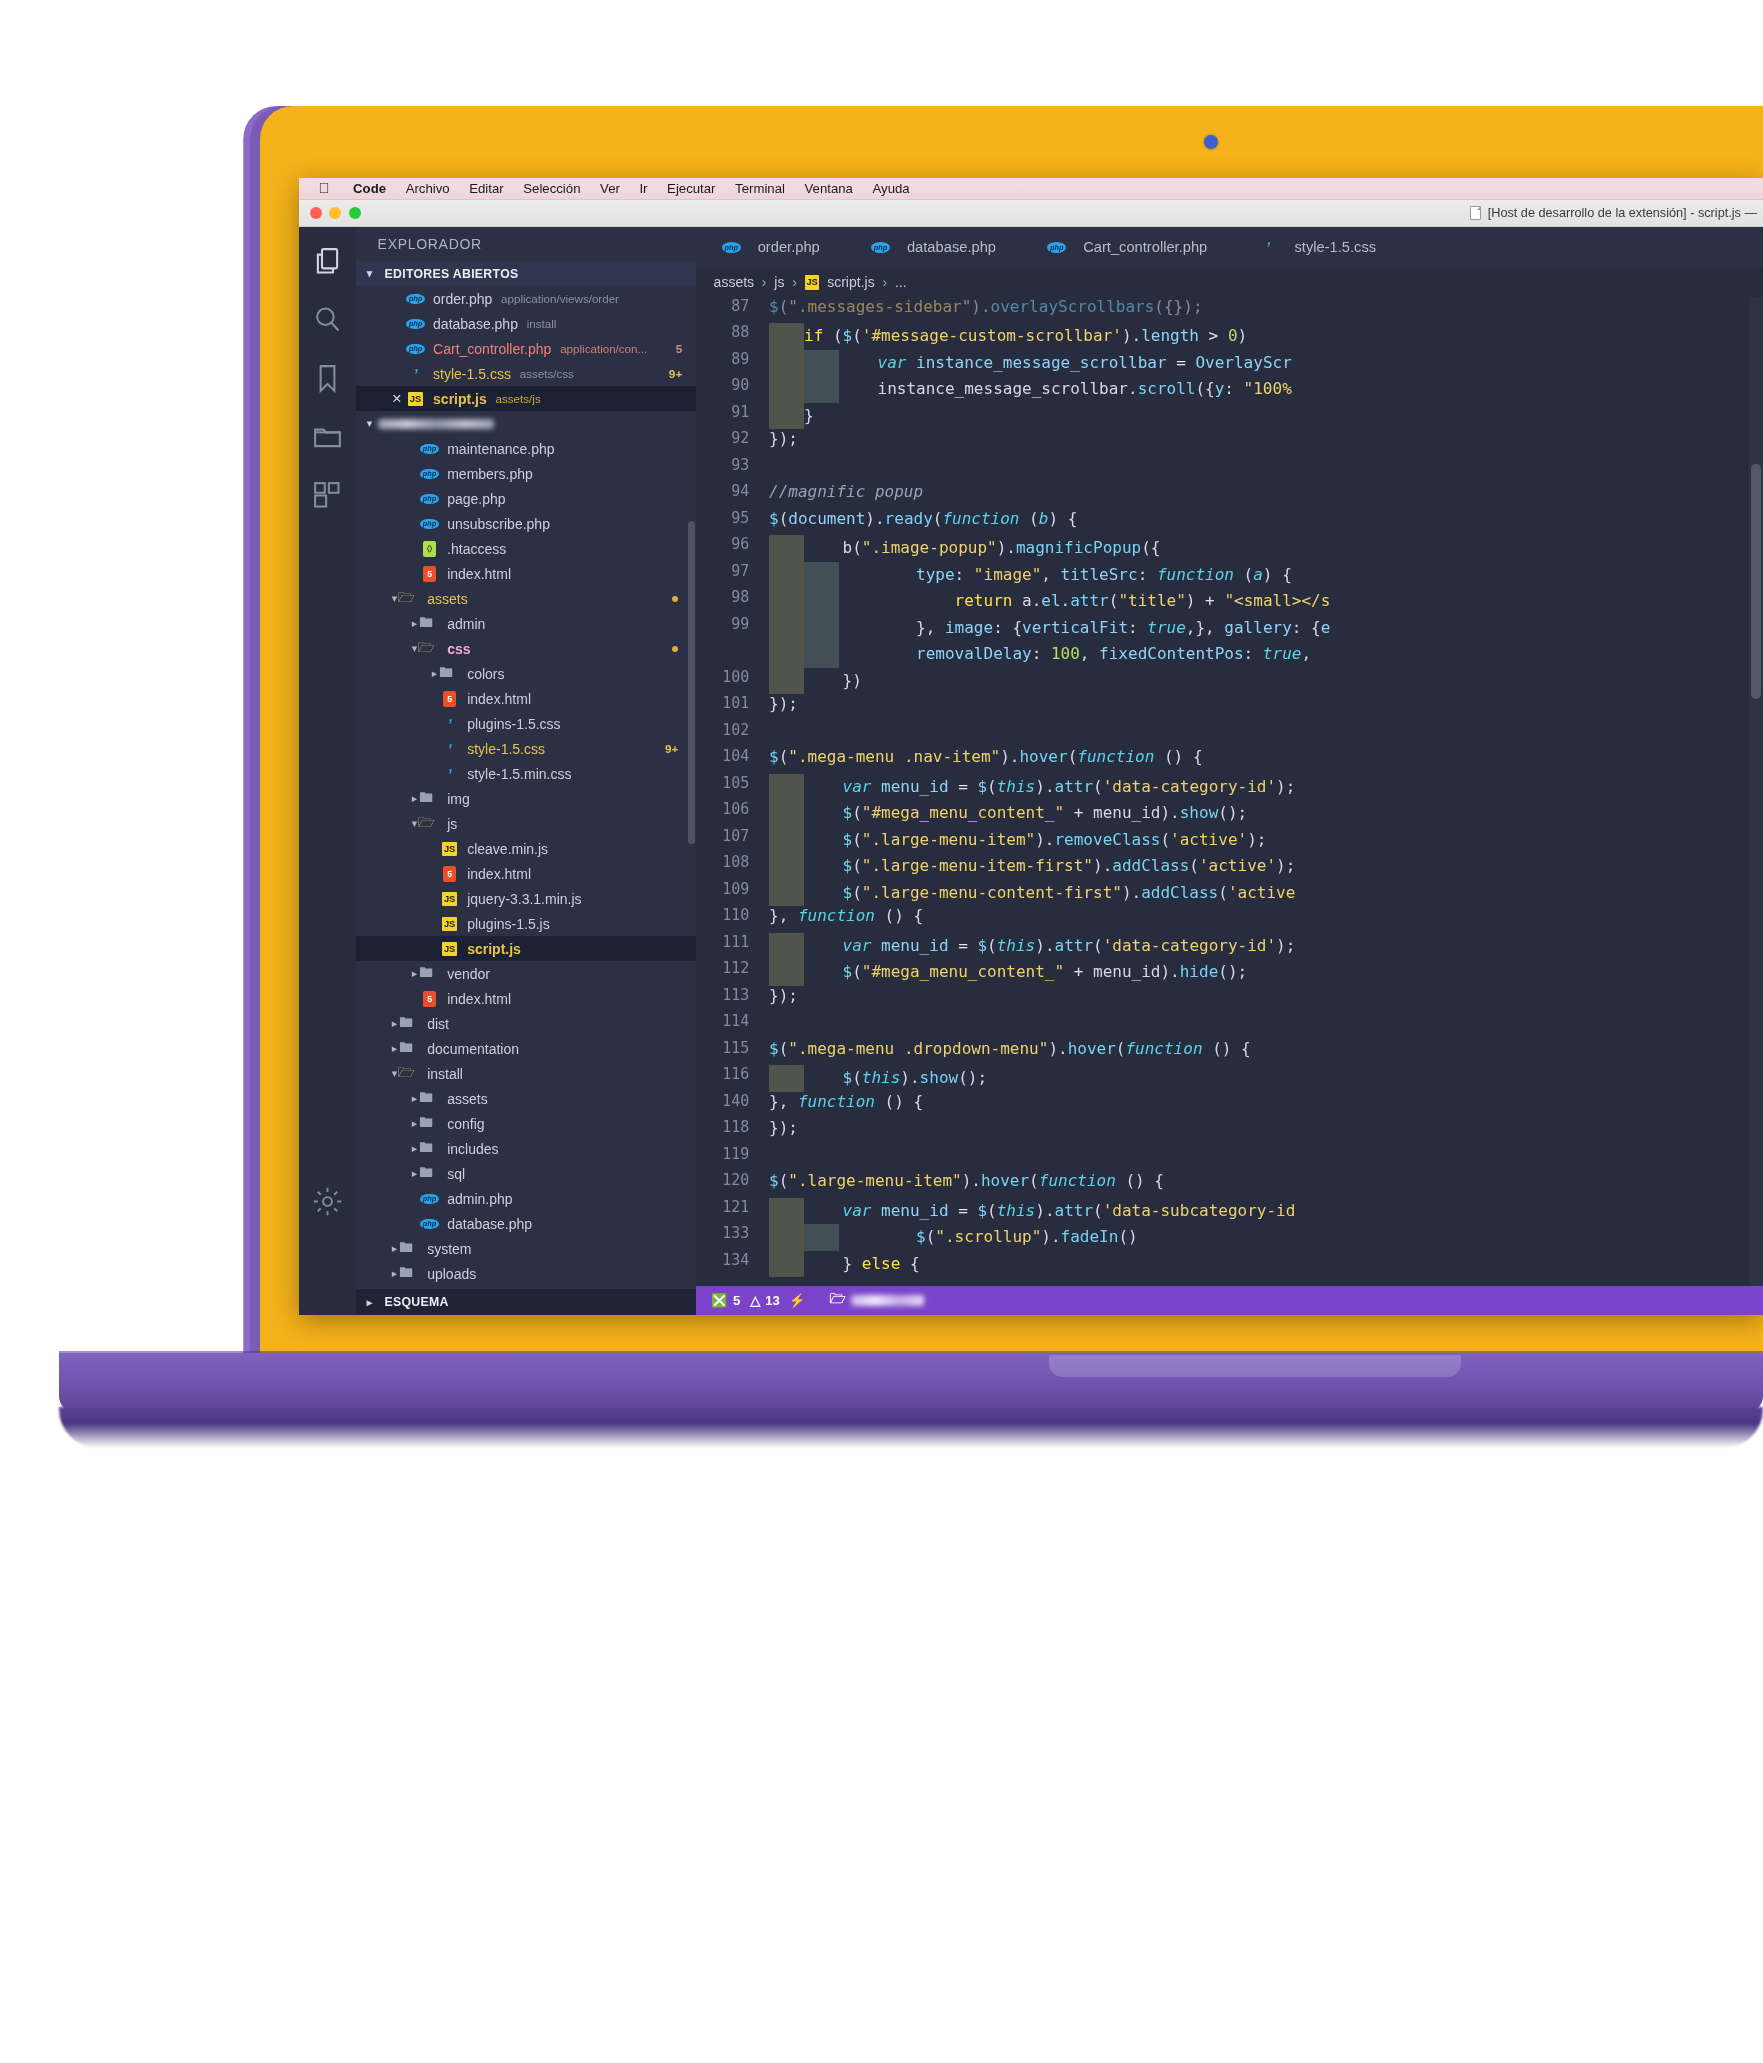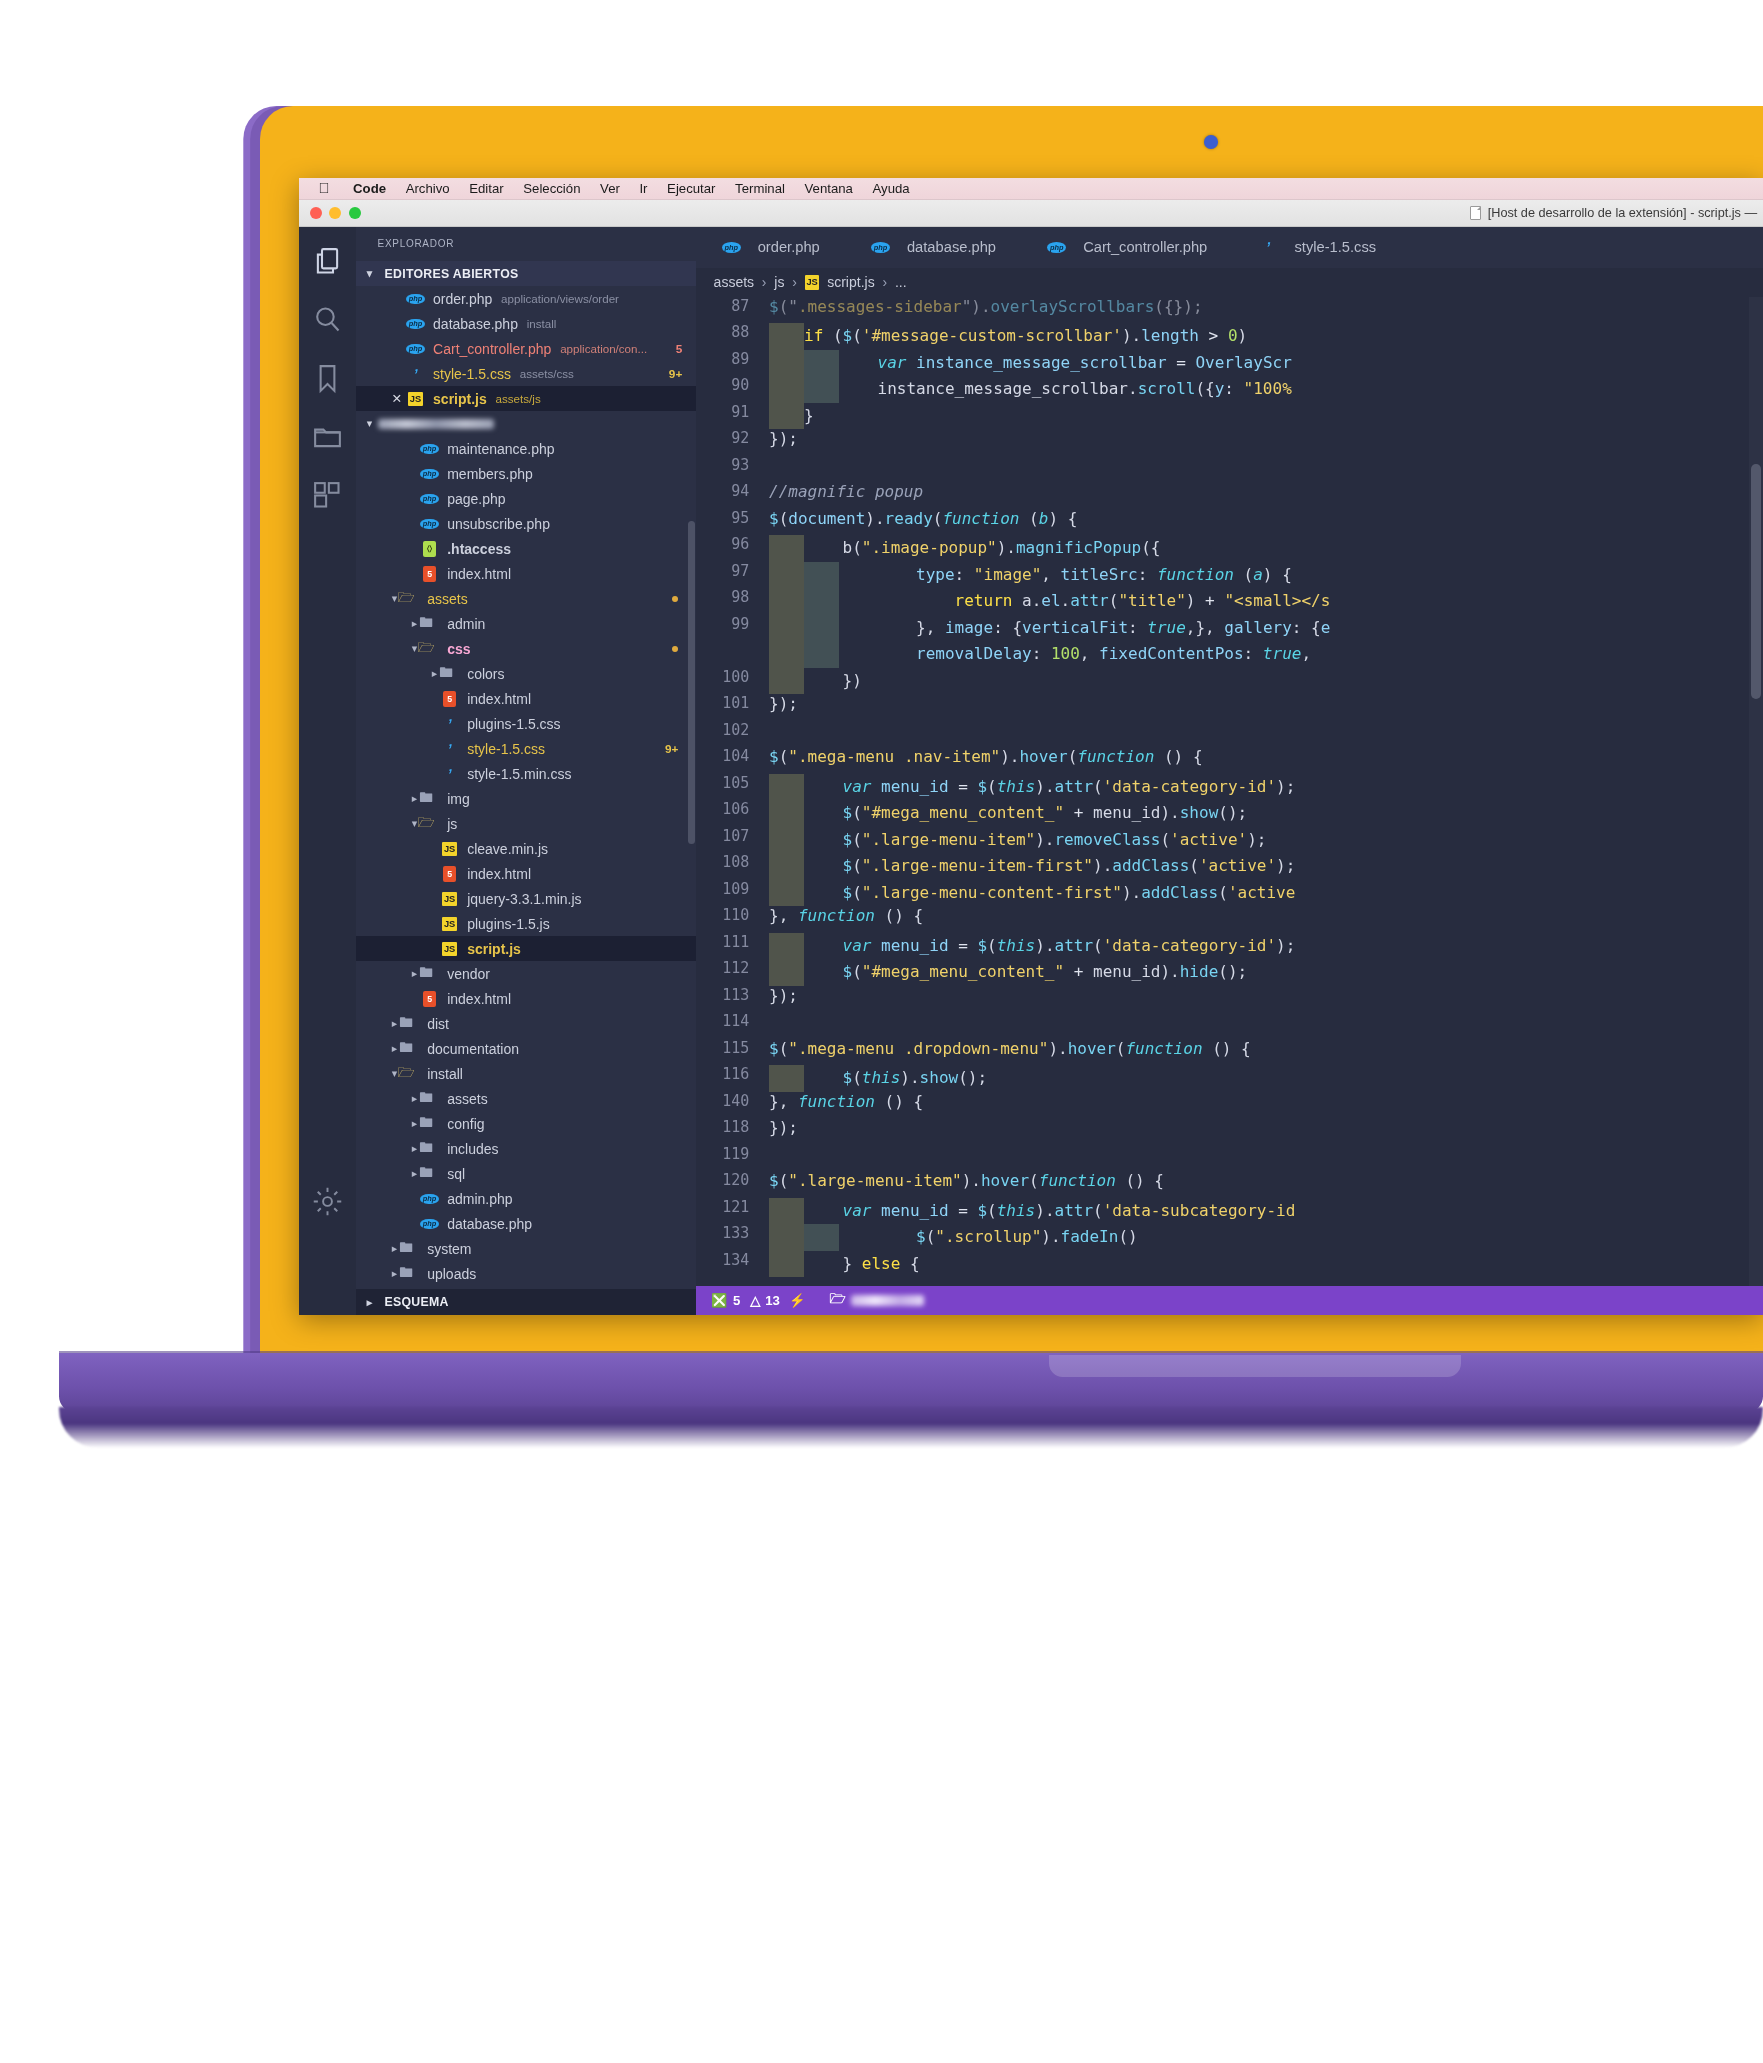--- a/index.html
+++ b/index.html
@@ -113,21 +113,21 @@
   .act-bottom { position: absolute; bottom: 71px; }
 
   
   .sidebar {
     width: 340px; flex: 0 0 340px;
     background: #2b3045; display: flex; flex-direction: column;
     position: relative; overflow: hidden;
   }
   .side-title {
     height: 34px; display: flex; align-items: center;
-    padding-left: 21.6px; font-size: 10px; letter-spacing: 0.7px;
+    padding-left: 21.6px; font-size: 14px; letter-spacing: 0.7px;
     color: #aeb4c6;
   }
   .sect-head {
     height: 25.5px; display: flex; align-items: center; gap: 6.9px;
     padding-left: 10.8px; background: #313650;
     font-size: 12.3px; font-weight: bold; color: #eceef5; letter-spacing: 0.3px;
   }
   .chev { width: 10.8px; display:inline-block; color:#cfd3e0; font-size: 10.8px; }
   .row {
     height: 25px; display: flex; align-items: center;
@@ -405,21 +405,21 @@
               <span class="fico">
                 <span class="php-ico">php</span>
               </span>
               <span style="color:#ccd0dd;font-weight:normal">unsubscribe.php</span>
             </div>
             <div class="row" style="padding-left: 53px;">
               <span class="tw"></span>
               <span class="fico">
                 <span class="ht-ico">〈〉</span>
               </span>
-              <span style="color:#ccd0dd;font-weight:bold">.htaccess</span>
+              <span style="color:#ccd0dd;font-weight:normal">.htaccess</span>
             </div>
             <div class="row" style="padding-left: 53px;">
               <span class="tw"></span>
               <span class="fico">
                 <span class="html-ico">5</span>
               </span>
               <span style="color:#ccd0dd;font-weight:normal">index.html</span>
             </div>
             <div class="row" style="padding-left: 33px;">
               <span class="tw">▾</span>

